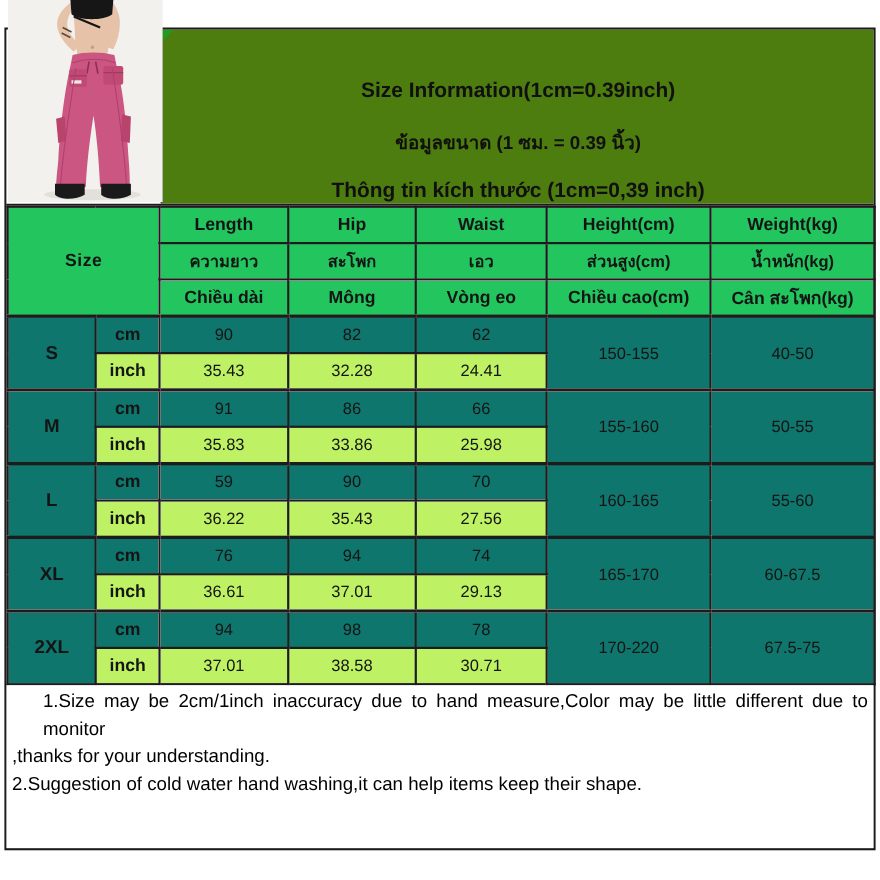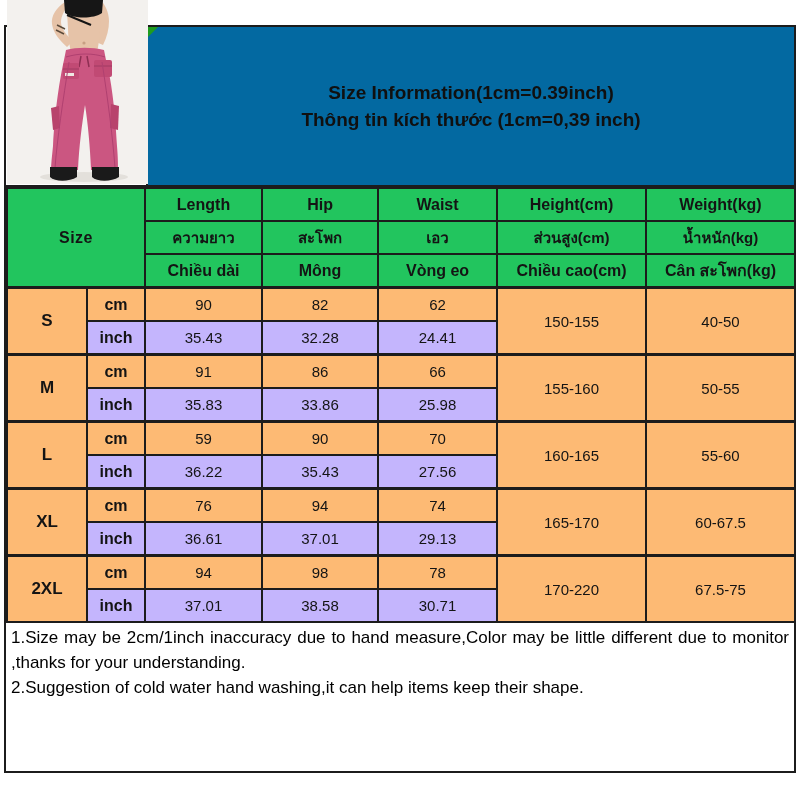--- a/index.html
+++ b/index.html
@@ -10,48 +10,48 @@
   }
   .frame{
     position:absolute;left:4px;top:25px;width:792px;height:748px;
     border:2px solid #1c1c1c;box-sizing:border-box;
     display:flex;flex-direction:column;background:#ffffff;
   }
   
   .top-block{height:160px;flex:none;display:flex;border-bottom:2px solid #1c1c1c;box-sizing:border-box;}
   .photo-cell{width:142px;flex:none;border-right:2px solid #1c1c1c;box-sizing:border-box;background:#ffffff;}
   .title-cell{
-    flex:1;background:#0369a1;position:relative;
-    display:flex;flex-direction:column;align-items:center;justify-content:center;gap:5px;
+    flex:1;background:#4d7c0f;position:relative;
+    display:flex;flex-direction:column;align-items:center;justify-content:flex-end;gap:21px;
   }
   .title-line{font-weight:bold;color:#101010;white-space:nowrap;}
   .title-en{font-size:19px;}
   .title-th{font-size:17px;}
   .title-vi{font-size:19px;}
   .corner-marker{position:absolute;left:0;top:0;width:10px;height:10px;}
   
   table.size-table{border-collapse:collapse;table-layout:fixed;width:100%;flex:none;}
   table.size-table td{
     border:2px solid #1c1c1c;text-align:center;vertical-align:middle;
     padding:0;overflow:hidden;white-space:nowrap;
   }
   tr.hdr td{background:#22c55e;font-weight:bold;font-size:16px;height:31px;}
   tr.hdr td.th-lang{font-size:15px;}
   .size-corner{font-size:31px;font-weight:bold;background:#e8e8e8;letter-spacing:0.5px;}
   tbody td{height:31px;}
-  tr.cm-row td{background:#fdba74;}
-  tr.inch-row td{background:#c4b5fd;}
+  tr.cm-row td{background:#0f766e;}
+  tr.inch-row td{background:#bef264;}
   td.size-cell{background:#e8e8e8;font-weight:bold;font-size:17px;}
   td.unit-cell{font-weight:bold;font-size:16px;}
   td.val{font-weight:normal;font-size:15px;}
   td.range-cell{background:#e8e8e8;font-weight:normal;font-size:15px;}
   tr.grp td{border-top-width:3px;}
   
   .notes{flex:1;background:#ffffff;padding:2px 5px 0 5px;font-size:17px;line-height:25px;color:#000;}
-  .note-justify{text-align:justify;text-align-last:justify;}
+  .note-justify{text-align:justify;text-align-last:justify;margin-left:28px;}
   
   .photo{position:absolute;left:7px;top:0;width:141px;height:184px;z-index:5;}
   .photo svg{display:block;}
   .strap{stroke:#141414;stroke-width:2;fill:none;}
   .seam{stroke:#b04070;stroke-width:1;fill:none;}
   .drawstring{stroke:#8e2f53;stroke-width:1.5;fill:none;}
   .tattoo{stroke:#5a4a3a;stroke-width:1.5;fill:none;}
   .flapline{stroke:#a03a63;stroke-width:1;fill:none;}
 </style>
 </head>
@@ -59,20 +59,21 @@
 
 <div class="frame">
 
   <div class="top-block">
     <div class="photo-cell"></div>
     <div class="title-cell">
       <svg class="corner-marker" width="10" height="10" viewBox="0 0 10 10">
         <polygon points="0,0 10,0 0,10" fill="#1f9c1f"></polygon>
       </svg>
       <div class="title-line title-en">Size Information(1cm=0.39inch)</div>
+      <div class="title-line title-th">ข้อมูลขนาด (1 ซม. = 0.39 นิ้ว)</div>
       <div class="title-line title-vi">Thông tin kích thước (1cm=0,39 inch)</div>
     </div>
   </div>
 
   <table class="size-table">
     <colgroup>
       <col style="width:80px">
         <col style="width:58px">
         <col style="width:117px">
         <col style="width:116px">

